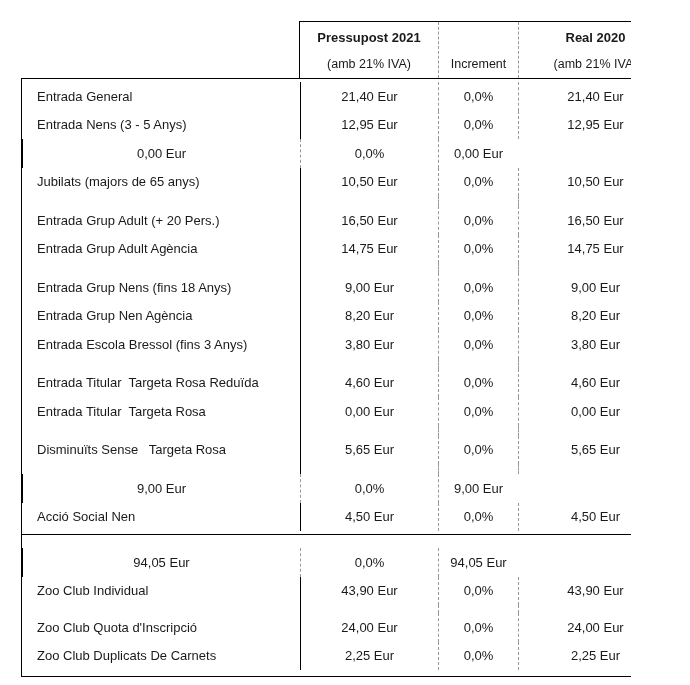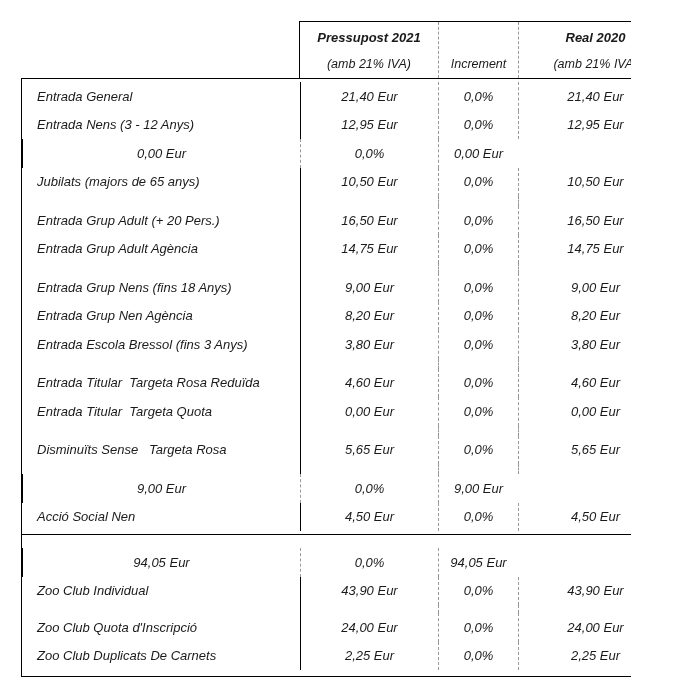--- a/index.html
+++ b/index.html
@@ -8,21 +8,20 @@
     background: #ffffff;
     font-family: "Liberation Sans", "DejaVu Sans", sans-serif;
     color: #1a1a1a;
   }
   .page {
     position: relative;
     width: 631px;
     height: 685px;
     background: #ffffff;
     overflow: hidden;
-    font-style: italic;
   }
   .wrap {
     position: absolute;
     left: 21px;
     top: 21px;
     width: 652px;
   }
   
   .header-row {
     margin-left: 278px;
@@ -99,21 +98,21 @@
 
     <div class="body-box">
       <div class="section first">
           <div class="row">
             <div class="cell c-label">Entrada General</div>
             <div class="cell c-val b-solid">21,40 Eur</div>
             <div class="cell c-val b-dash">0,0%</div>
             <div class="cell c-val b-dash">21,40 Eur</div>
           </div>
           <div class="row">
-            <div class="cell c-label">Entrada Nens (3 - 12 Anys)</div>
+            <div class="cell c-label">Entrada Nens (3 - 5 Anys)</div>
             <div class="cell c-val b-solid">12,95 Eur</div>
             <div class="cell c-val b-dash">0,0%</div>
             <div class="cell c-val b-dash">12,95 Eur</div>
           </div>
           <div class="row">
             <div class="cell c-val b-solid">0,00 Eur</div>
             <div class="cell c-val b-dash">0,0%</div>
             <div class="cell c-val b-dash">0,00 Eur</div>
           </div>
           <div class="row">
@@ -170,21 +169,21 @@
             <div class="cell c-val b-dash"></div>
             <div class="cell c-val b-dash"></div>
           </div>
           <div class="row">
             <div class="cell c-label">Entrada Titular  Targeta Rosa Reduïda</div>
             <div class="cell c-val b-solid">4,60 Eur</div>
             <div class="cell c-val b-dash">0,0%</div>
             <div class="cell c-val b-dash">4,60 Eur</div>
           </div>
           <div class="row">
-            <div class="cell c-label">Entrada Titular  Targeta Quota</div>
+            <div class="cell c-label">Entrada Titular  Targeta Rosa</div>
             <div class="cell c-val b-solid">0,00 Eur</div>
             <div class="cell c-val b-dash">0,0%</div>
             <div class="cell c-val b-dash">0,00 Eur</div>
           </div>
           <div class="row spacer">
             <div class="cell c-label"></div>
             <div class="cell c-val b-solid"></div>
             <div class="cell c-val b-dash"></div>
             <div class="cell c-val b-dash"></div>
           </div>

